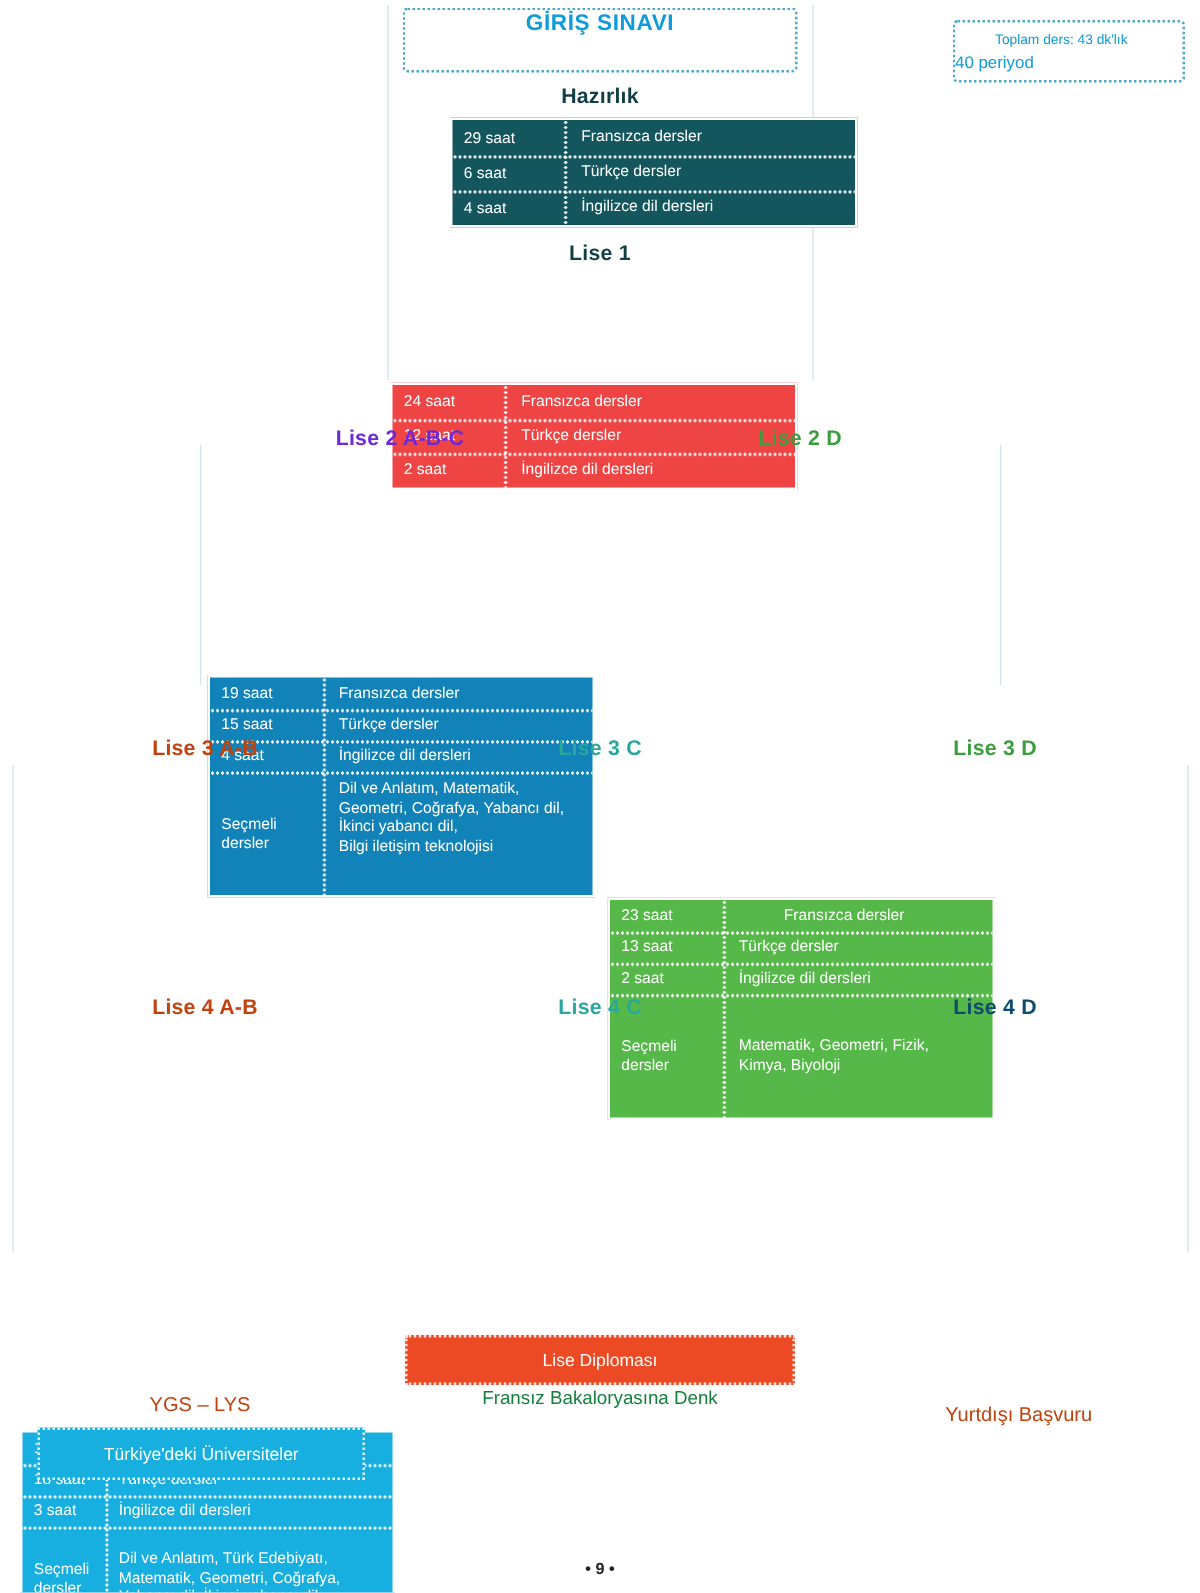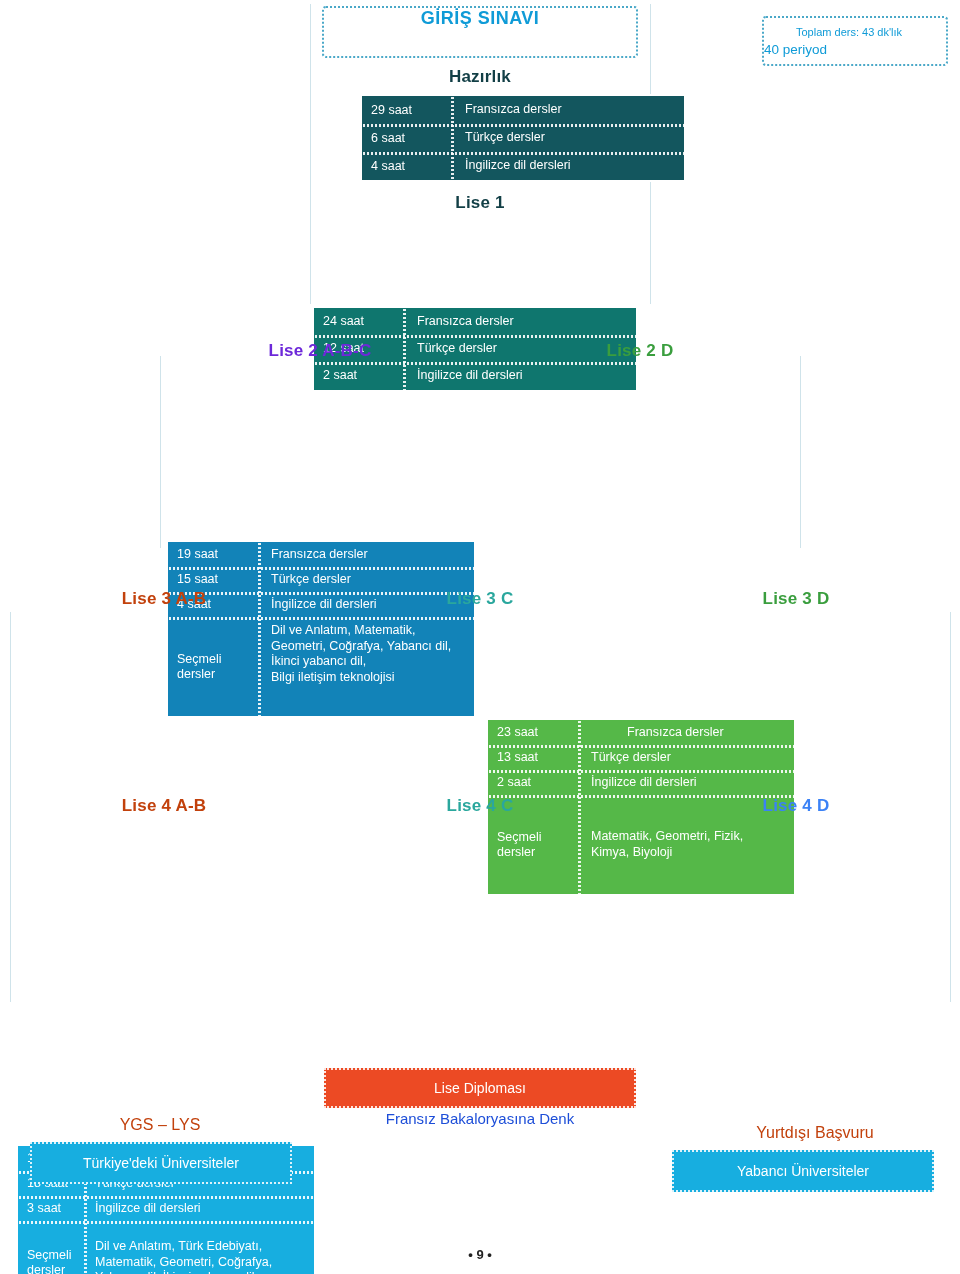--- a/index.html
+++ b/index.html
@@ -57,33 +57,33 @@
   .scallop{
     border:2px dotted #4aa8c8;
     border-radius:4px;
     box-sizing:border-box;
     display:flex;align-items:flex-start;justify-content:center;
     text-align:center;
   }
 
   
   .c-dark{background:#13565e;}
-  .c-teal1{background:#0f766e;}
+  .c-teal1{background:#ef4444;}
   .c-blue-mid{background:#1283b8;}
   .c-green{background:#55b848;}
   .c-cyan{background:#17aee0;}
 
   .t-blue{color:#0f9bd7;}
   .t-dark{color:#123f46;}
   .t-teal{color:#6d28d9;}
   .t-green{color:#3a9e3e;}
-  .t-ygreen{color:#3b82f6;}
+  .t-ygreen{color:#0c4a6e;}
   .t-cyan{color:#c2410c;}
   .t-teal2{color:#2aa79d;}
-  .t-orange{color:#1d4ed8;}
+  .t-orange{color:#15803d;}
 
   .pagenum{
     position:absolute;left:0;right:0;bottom:12px;
     text-align:center;font-size:13px;color:#222;font-weight:bold;
   }
   .bottom-box{
     position:absolute;box-sizing:border-box;
     display:flex;align-items:center;justify-content:center;
     color:#fff;font-size:14px;text-align:left;
     border:2px dotted rgba(255,255,255,.85);
@@ -254,19 +254,16 @@
   <div class="bottom-label t-orange" style="left:300px;top:1110px;width:360px;font-size:15px;">Fransız Bakaloryasına Denk</div>
 
   <div class="bottom-label t-cyan" style="left:70px;top:1116px;width:180px;font-size:16px;">YGS – LYS</div>
 
   <div class="bottom-box" style="left:30px;top:1142px;width:262px;height:42px;background:#17aee0;">
     <span>Türkiye'deki Üniversiteler</span>
   </div>
 
   <div class="bottom-label t-cyan" style="left:700px;top:1124px;width:230px;font-size:16px;">Yurtdışı Başvuru</div>
 
-  <div class="bottom-box" style="left:672px;top:1150px;width:262px;height:42px;background:#17aee0;">
-    <span>Yabancı Üniversiteler</span>
-  </div>
 
   <div class="pagenum">• 9 •</div>
 
 </div>
 
 </body></html>

